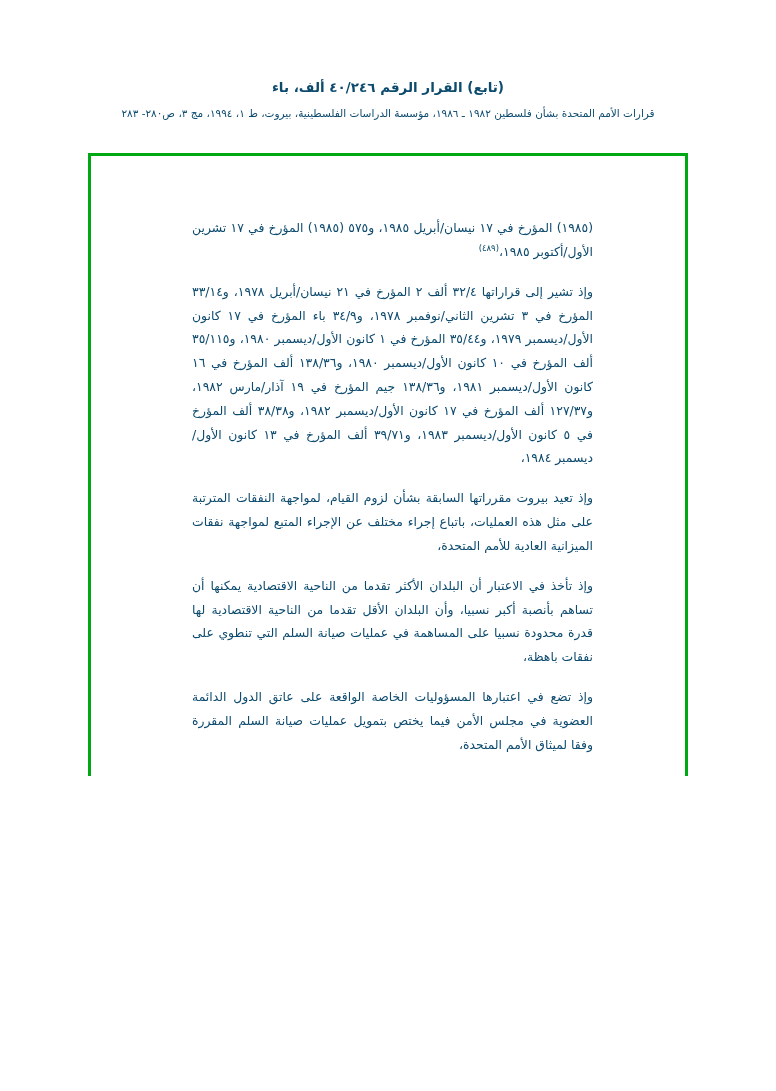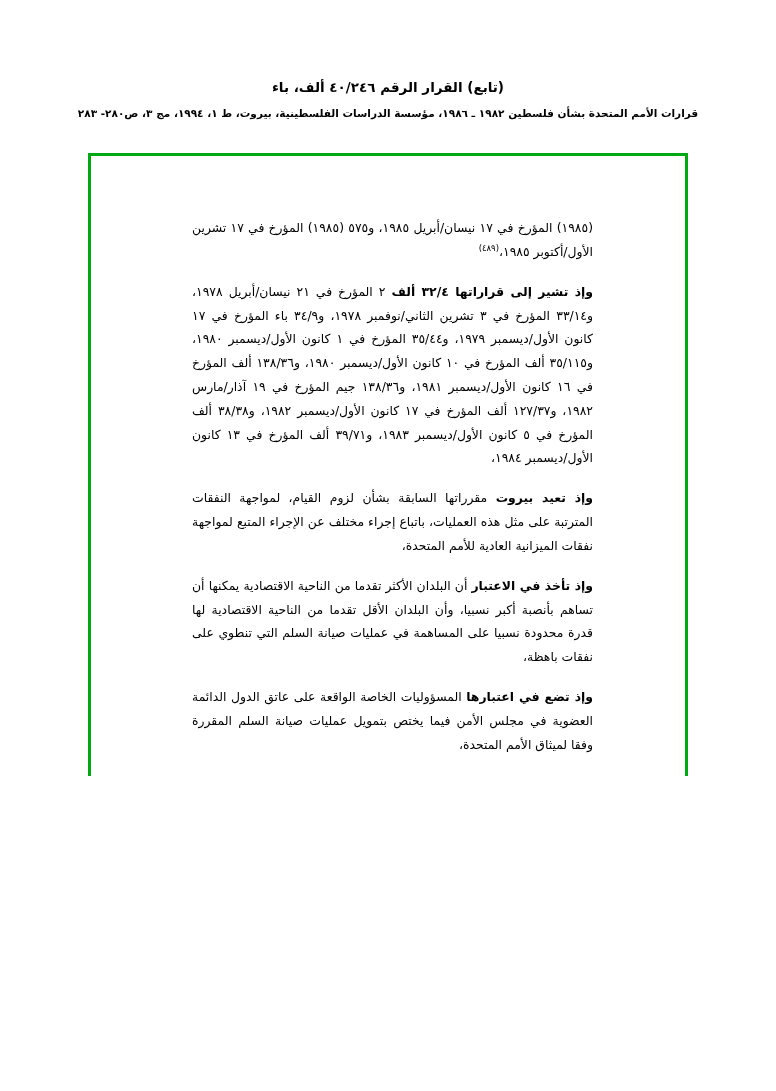--- a/index.html
+++ b/index.html
@@ -7,21 +7,21 @@
     padding: 0;
     background: #ffffff;
   }
   .page {
     position: relative;
     width: 776px;
     height: 776px;
     margin: 0 auto;
     background: #ffffff;
     font-family: "DejaVu Sans", sans-serif;
-    color: #000000;
+    color: #0c4a6e;
     overflow: hidden;
   }
 
   
   .doc-header {
     position: absolute;
     top: 78px;
     left: 0;
     right: 0;
     text-align: center;
@@ -29,21 +29,21 @@
   .header-title {
     font-size: 13.5px;
     font-weight: bold;
     letter-spacing: 0.2px;
     line-height: 1.4;
     direction: rtl;
   }
   .header-subtitle {
     margin-top: 9px;
     font-size: 10.5px;
-    font-weight: bold;
+    font-weight: normal;
     line-height: 1.5;
     direction: rtl;
   }
 
   
   .frame {
     position: absolute;
     top: 153px;
     left: 88px;
     width: 600px;
@@ -69,21 +69,21 @@
     line-height: 1.92;
     text-align: justify;
     text-align-last: right;
     margin: 0 0 12px 9px;
     direction: rtl;
   }
   .para.block-lead {
     margin-top: 16px;
   }
   .para .lead {
-    font-weight: bold;
+    font-weight: normal;
   }
   .sup {
     font-size: 8.5px;
     vertical-align: super;
   }
 
   .section-heading {
     font-size: 12.6px;
     margin: 22px 0 16px 0;
     text-align: center;

